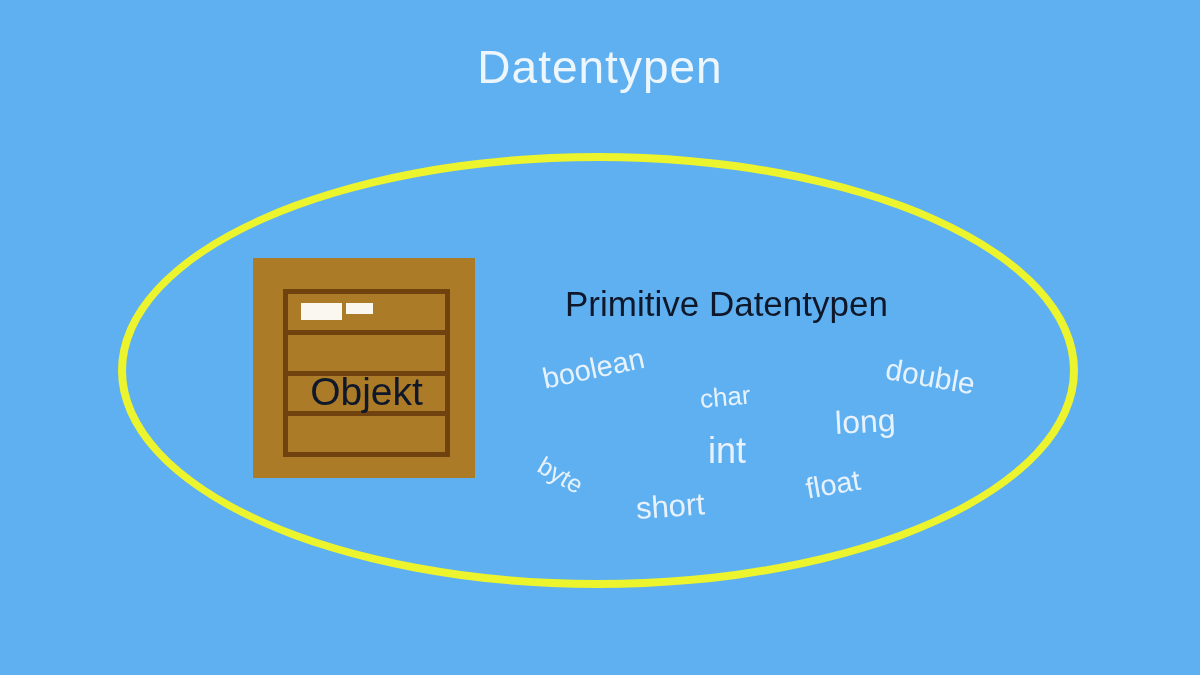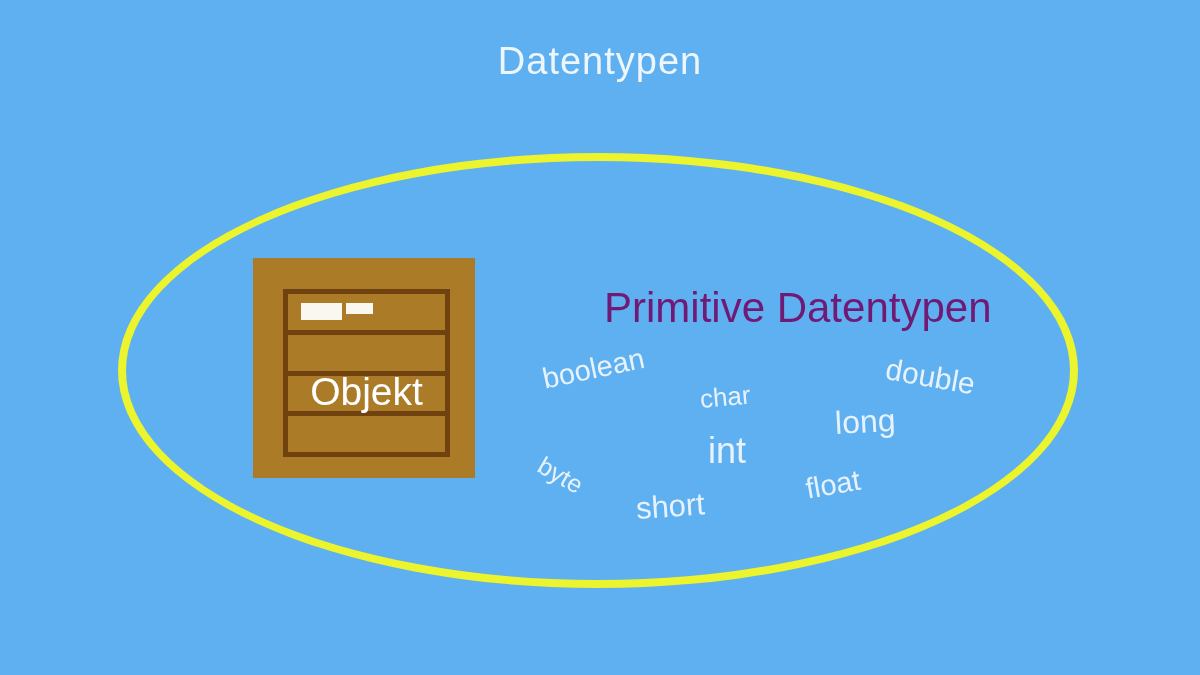--- a/index.html
+++ b/index.html
@@ -16,21 +16,21 @@
     font-family: "Liberation Sans", sans-serif;
     color: #eef6fd;
   }
   
   .main-title {
     position: absolute;
     top: 40px;
     left: 0;
     width: 100%;
     text-align: center;
-    font-size: 38px;
+    font-size: 46px;
     letter-spacing: 1px;
     color: #eef6fd;
   }
   
   .big-ellipse {
     position: absolute;
     left: 118px;
     top: 153px;
     width: 960px;
     height: 435px;
@@ -82,32 +82,31 @@
     height: 11px;
     background: #faf7f0;
   }
   .drawer-label {
     position: absolute;
     left: 0;
     right: 0;
     top: -6px;
     text-align: center;
     font-size: 39px;
-    color: #ffffff;
+    color: #0f172a;
     white-space: nowrap;
   }
   
   .primitive-heading {
     position: absolute;
     left: 565px;
     top: 284px;
-    font-size: 42px;
-    color: #701a75;
+    font-size: 35px;
+    color: #0f172a;
     white-space: nowrap;
-    margin-left: 39px;
   }
   
   .ptype {
     position: absolute;
     color: #e7f2fc;
     white-space: nowrap;
     transform-origin: left center;
   }
   .w-boolean { left: 543px; top: 363px; font-size: 29px; transform: rotate(-12deg); }
   .w-char    { left: 700px; top: 384px; font-size: 26px; transform: rotate(-5deg); }

